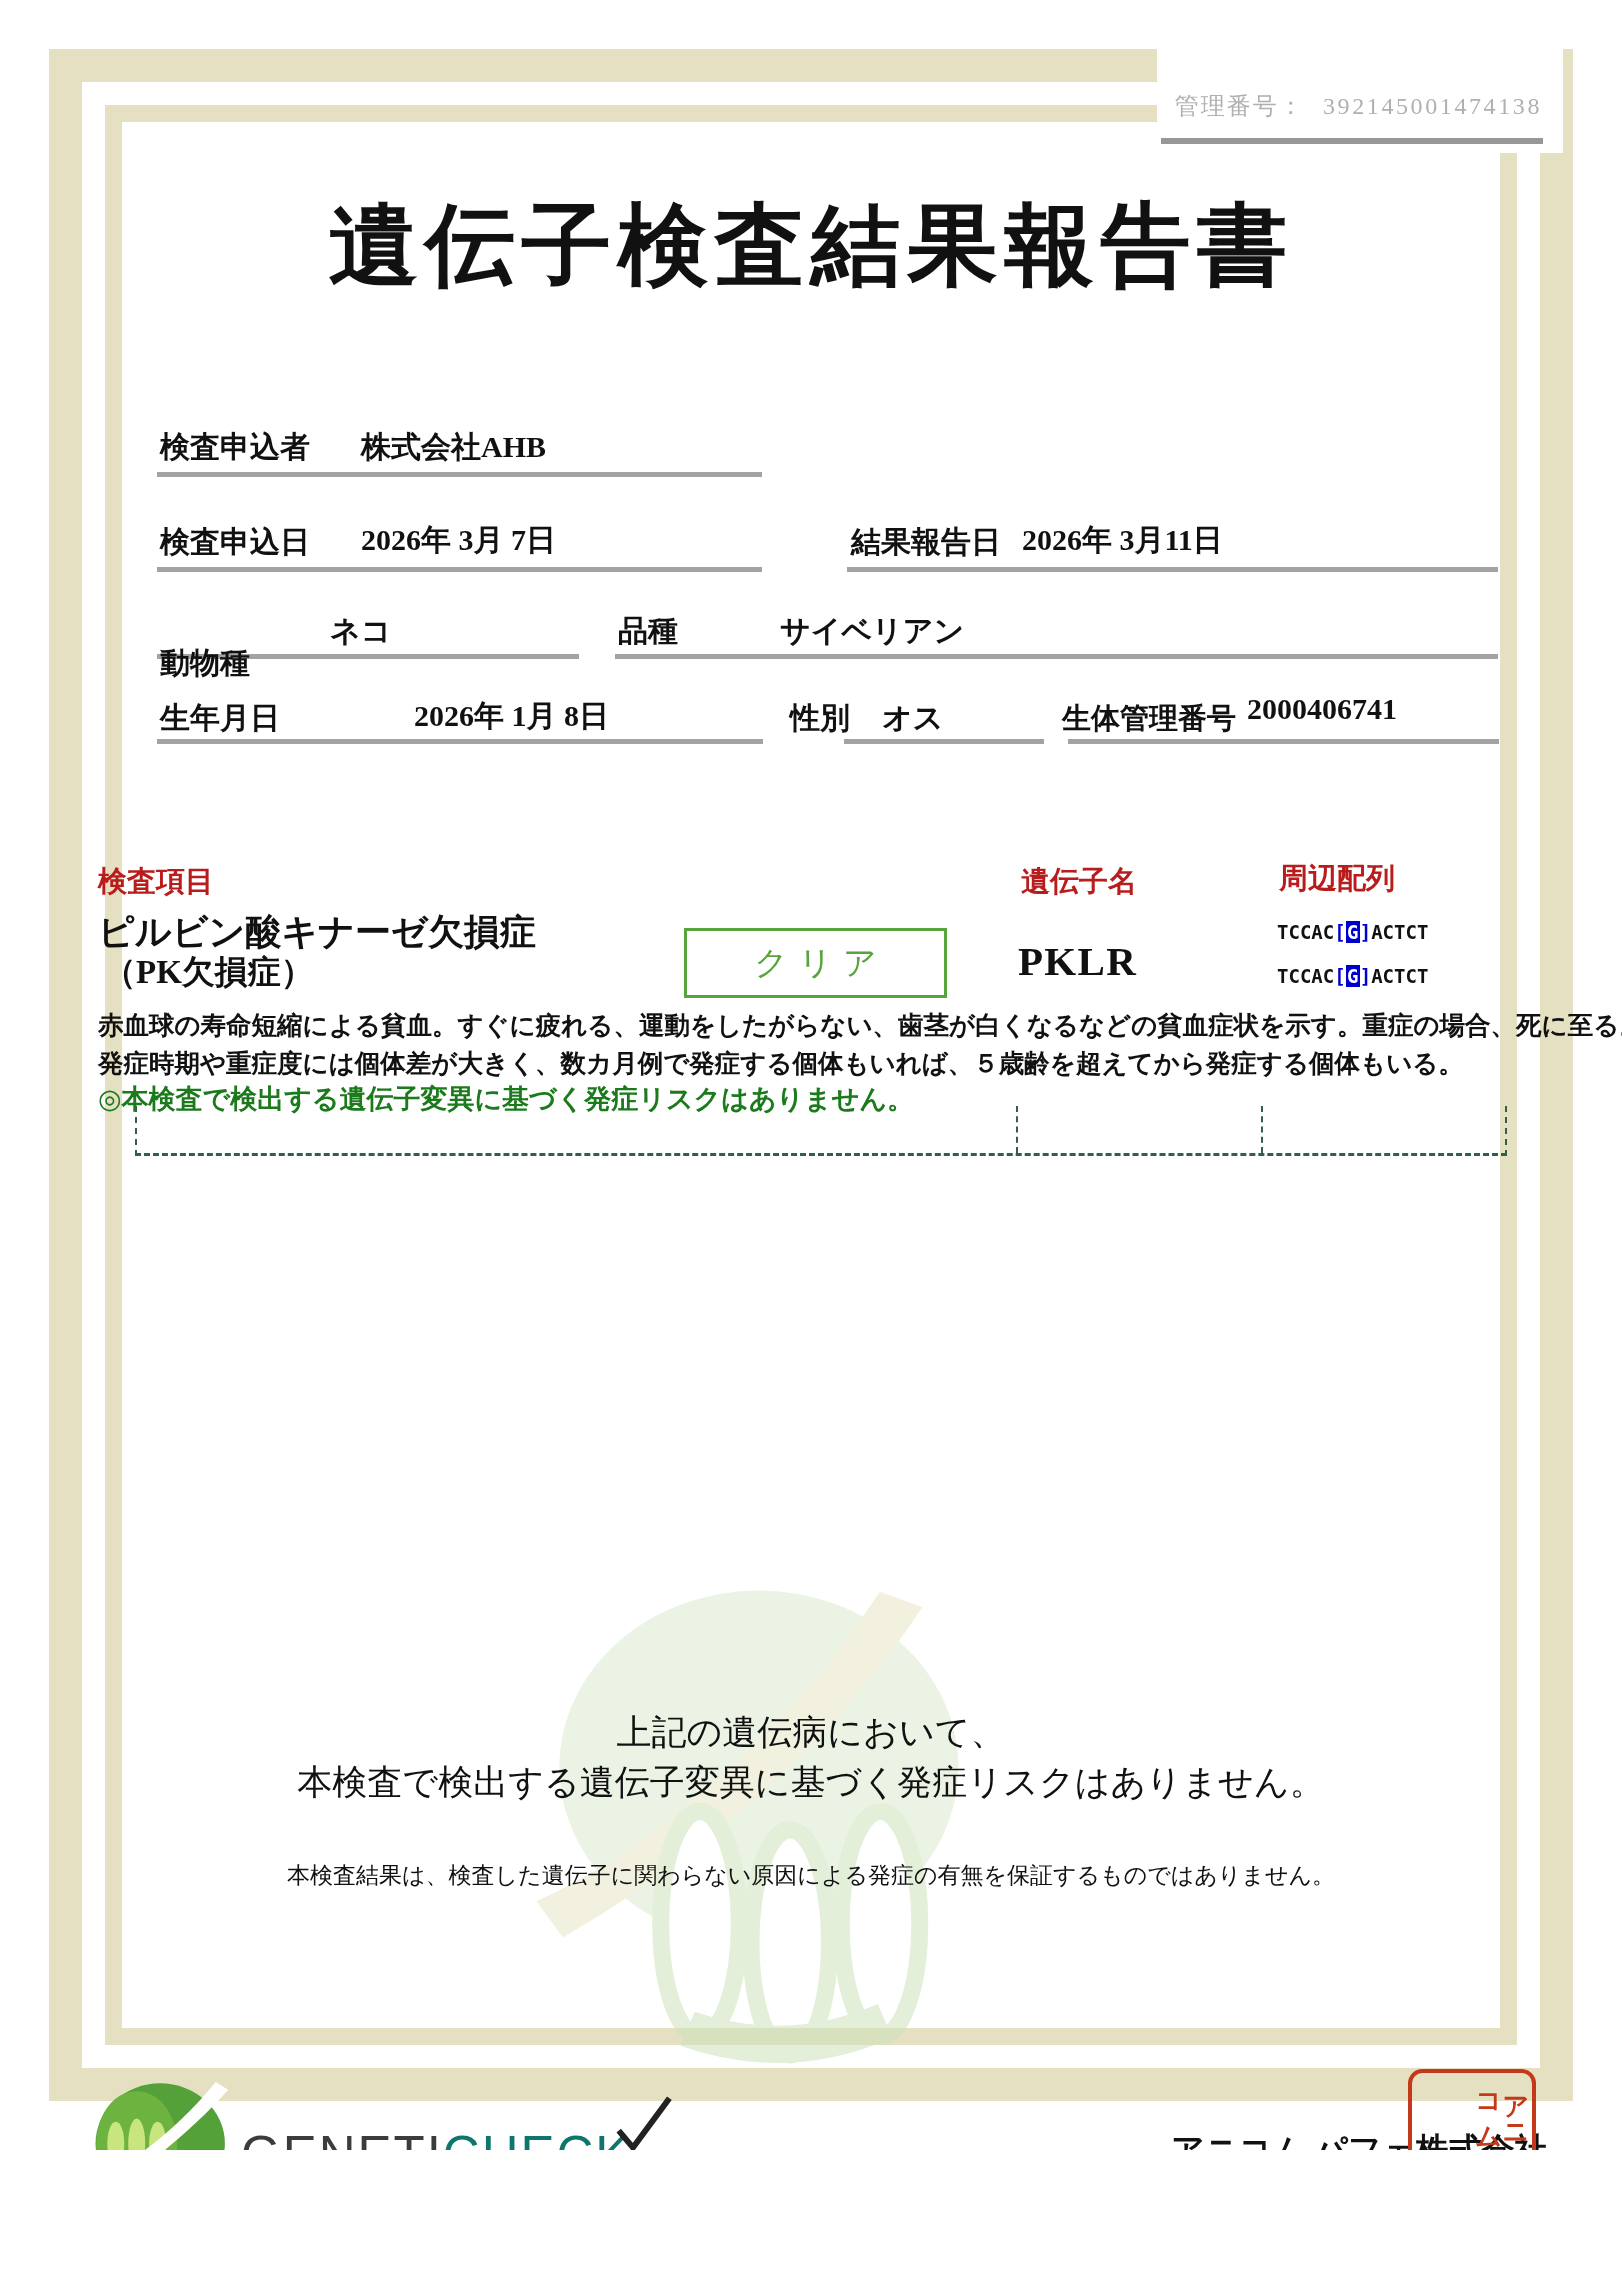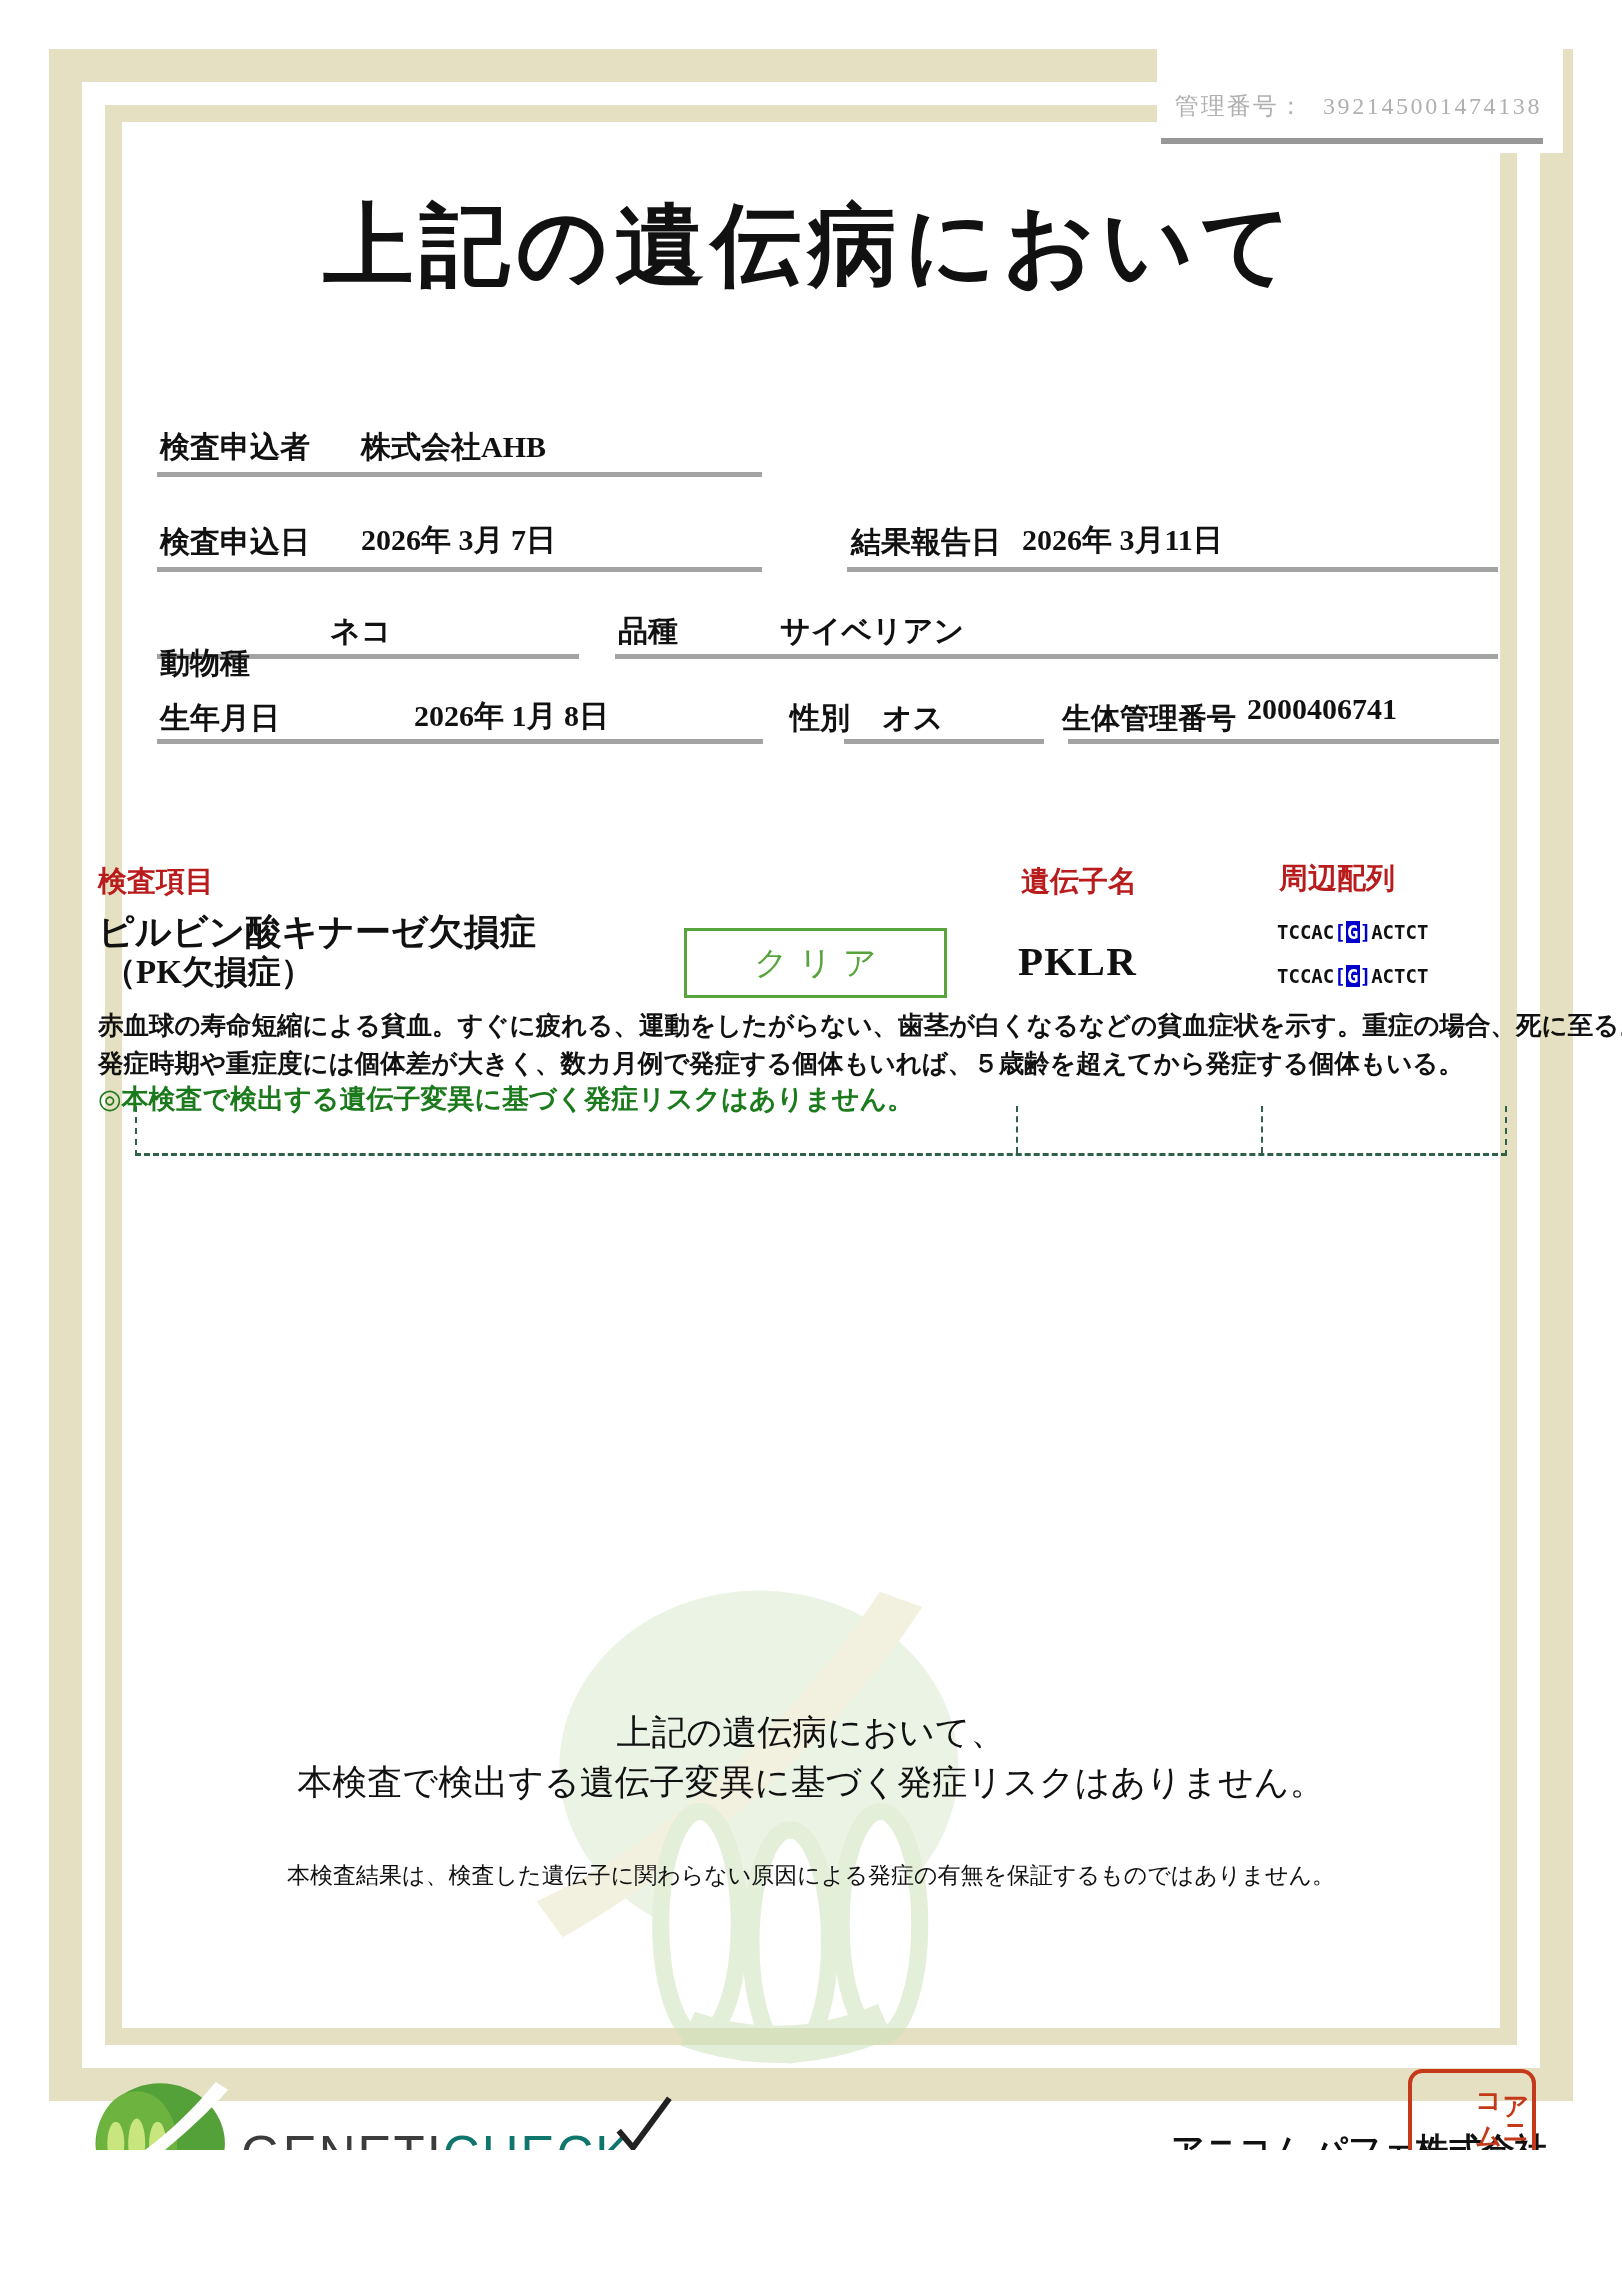--- a/index.html
+++ b/index.html
@@ -82,21 +82,21 @@
   <div class="frame-outer"></div>
   <div class="frame-inner"></div>
 
   <div class="kanri-box">
     <div class="kanri-text">
       <span>管理番号：</span><span class="num">392145001474138</span>
     </div>
     <div class="kanri-underline"></div>
   </div>
 
-  <div class="title">上記の遺伝病において</div>
+  <div class="title">遺伝子検査結果報告書</div>
 
   <span class="lbl l-app">検査申込者</span>
   <span class="val v-app">株式会社AHB</span>
   <div class="uline u1"></div>
 
   <span class="lbl l-appdate">検査申込日</span>
   <span class="val v-appdate">2026年 3月 7日</span>
   <span class="lbl l-repdate">結果報告日</span>
   <span class="val v-repdate">2026年 3月11日</span>
   <div class="uline u2a"></div>

